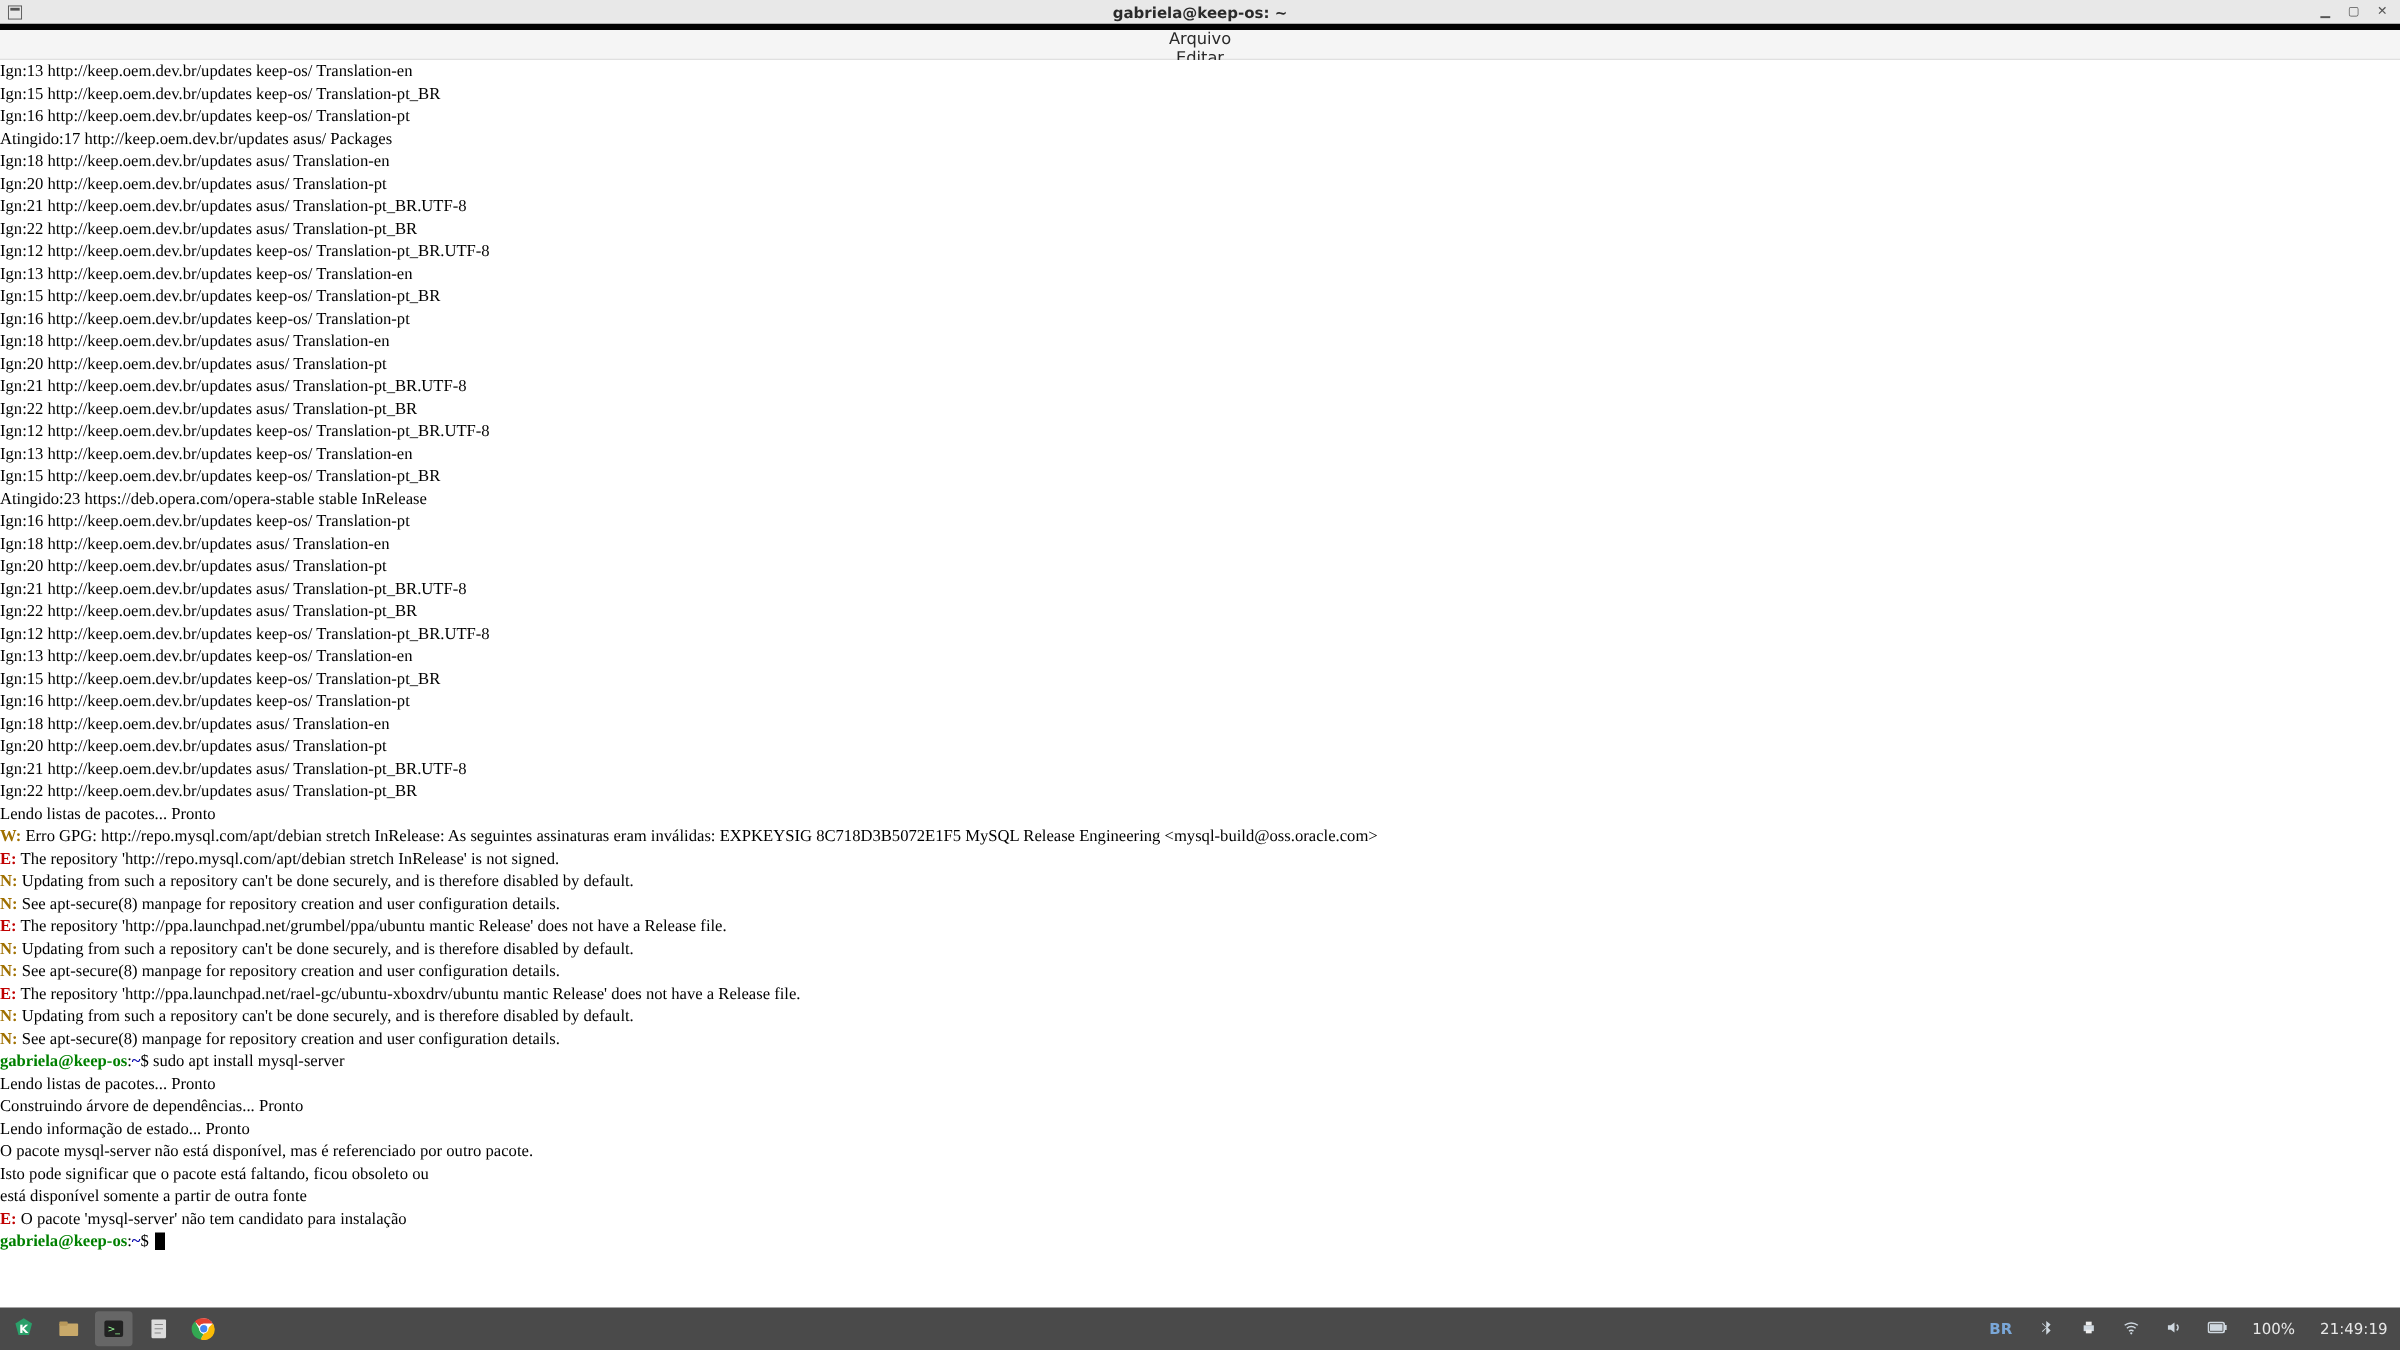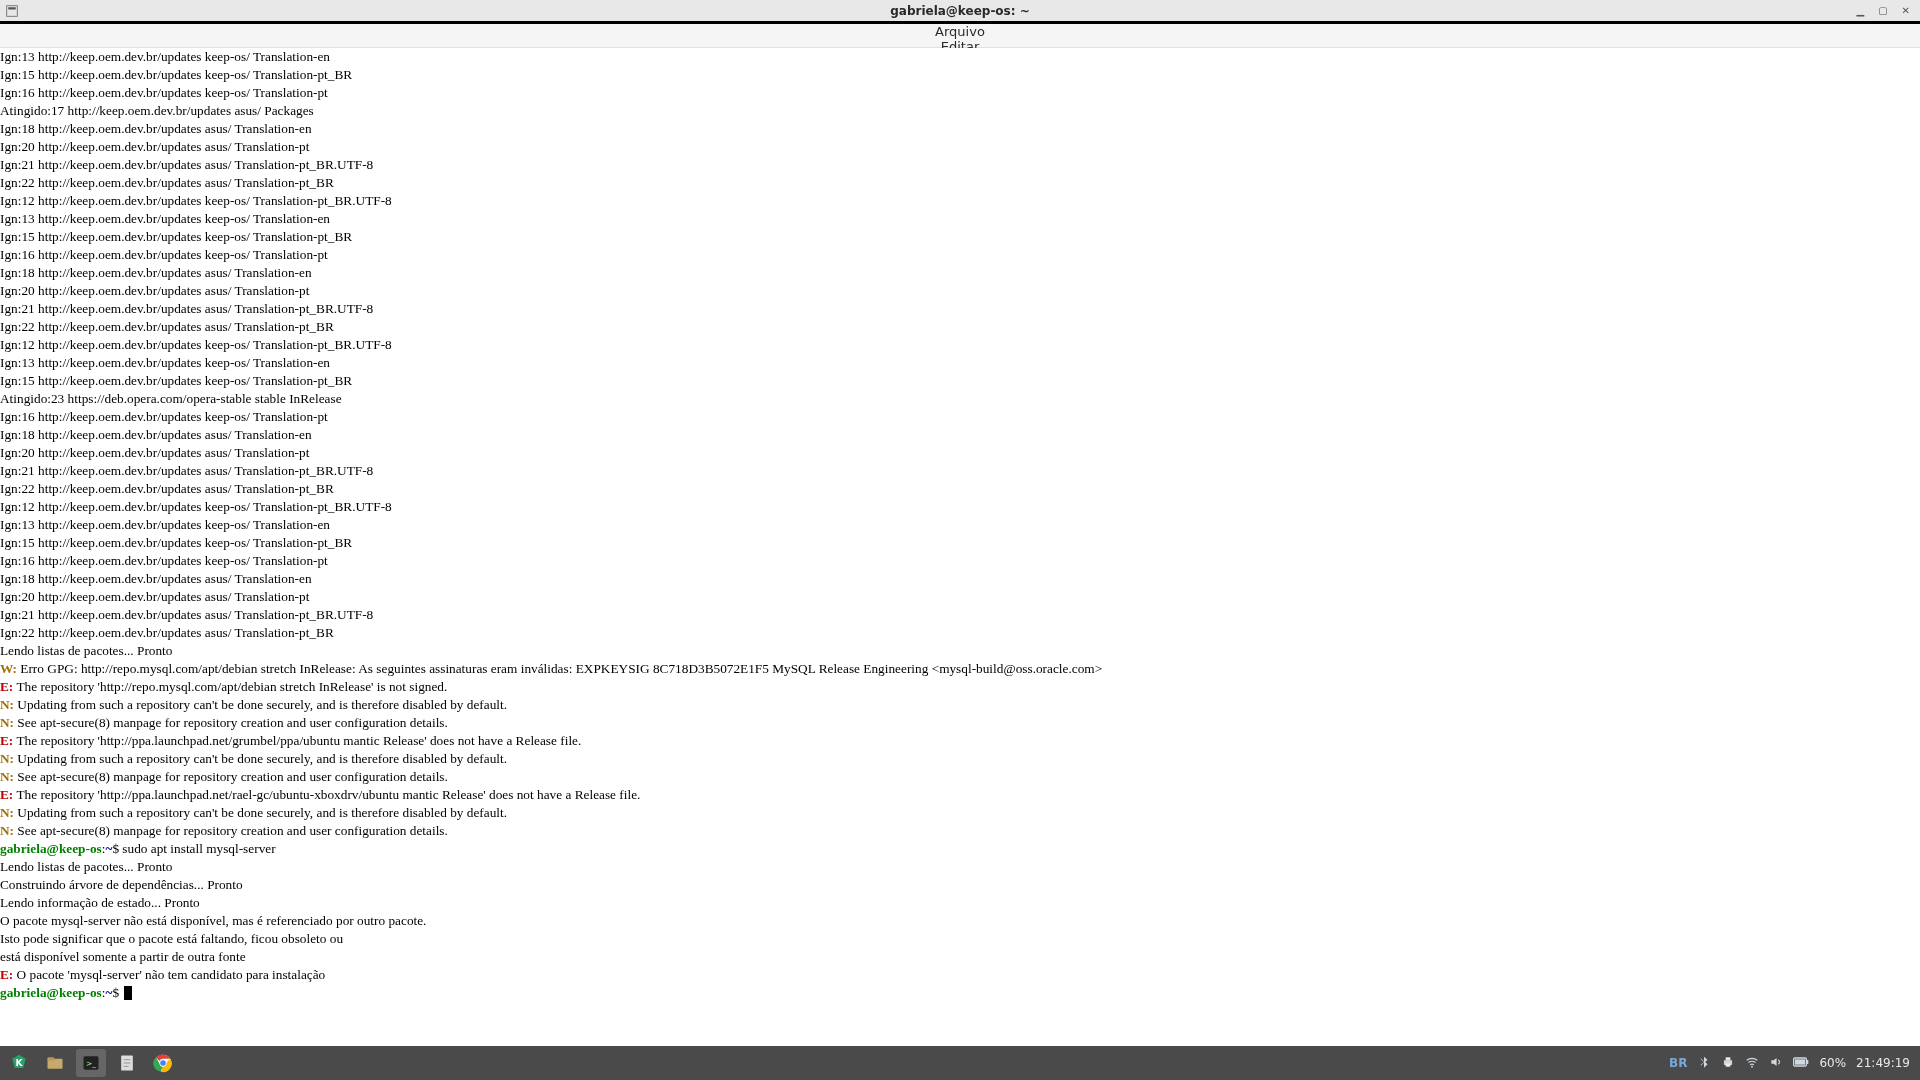--- a/index.html
+++ b/index.html
@@ -3,21 +3,21 @@
 <meta charset="utf-8">
 <style>
   * { margin: 0; padding: 0; box-sizing: border-box; }
   html, body { width: 1920px; height: 1080px; overflow: hidden; font-family: "DejaVu Sans", sans-serif; }
   body { background: #ffffff; display: flex; flex-direction: column; }
 
   
   .titlebar {
     height: 24px;
     background: #e8e8e8;
-    border-bottom: 3px solid #000000;
+    border-bottom: 5px solid #000000;
     display: flex;
     align-items: center;
     font-size: 12px;
     color: #2a2a2a;
     position: relative;
   }
   .titlebar .app-icon {
     width: 24px;
     display: flex;
     align-items: center;
@@ -89,21 +89,21 @@
   
   .taskbar {
     height: 34px;
     background: #4a4a4a;
     display: flex;
     align-items: center;
     color: #e8e8e8;
     font-size: 12px;
   }
   .taskbar .tb-left { display: flex; align-items: center; gap: 6px; padding-left: 4px; }
-  .taskbar .tb-right { margin-left: auto; display: flex; align-items: center; gap: 10px; padding-right: 10px; }
+  .taskbar .tb-right { margin-left: auto; display: flex; align-items: center; gap: 20px; padding-right: 10px; }
   .tb-icon {
     width: 30px; height: 28px;
     border-radius: 3px;
     display: flex; align-items: center; justify-content: center;
     cursor: pointer;
   }
   .tb-icon.active { background: #666; }
   .tb-icon svg { width: 20px; height: 20px; }
   .tb-right .tray-icon { cursor: pointer; }
   .clock { font-variant-numeric: tabular-nums; }
@@ -202,16 +202,16 @@
           <path fill="none" stroke="#cfd8e0" stroke-width="2" d="M16 8a5 5 0 0 1 0 8"></path>
         </svg>
     </span>
     <span class="tray-icon">
       <svg width="16" height="12" viewBox="0 0 24 16">
           <rect x="1" y="2" width="19" height="12" rx="2" fill="none" stroke="#cfd8e0" stroke-width="2"></rect>
           <rect x="21" y="5" width="2" height="6" fill="#cfd8e0"></rect>
           <rect x="3" y="4" width="15" height="8" fill="#cfd8e0"></rect>
         </svg>
     </span>
-    <span>60%</span>
+    <span>100%</span>
     <span class="clock">21:49:19</span>
   </div>
 </div>
 
 </body></html>

